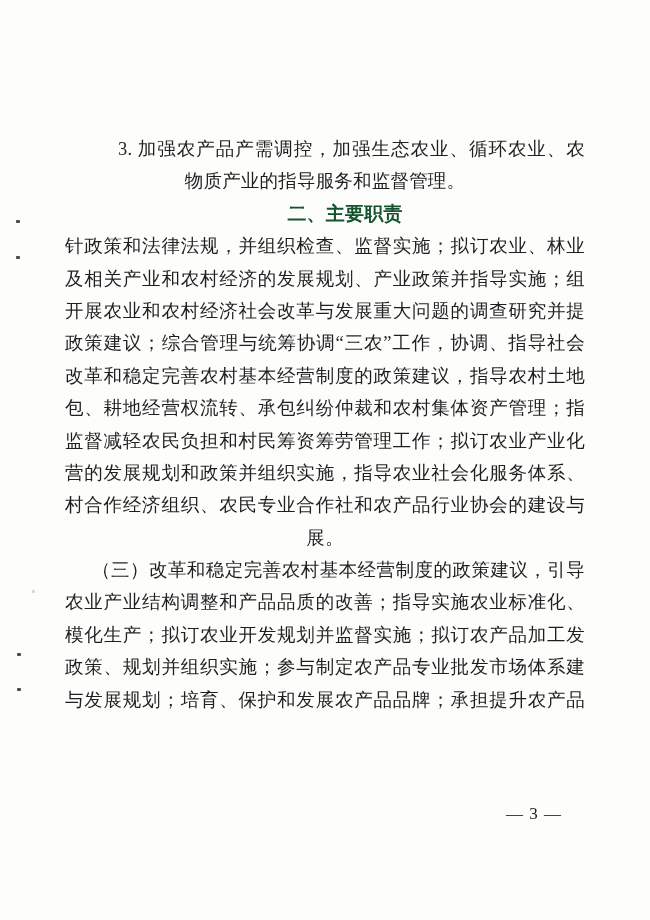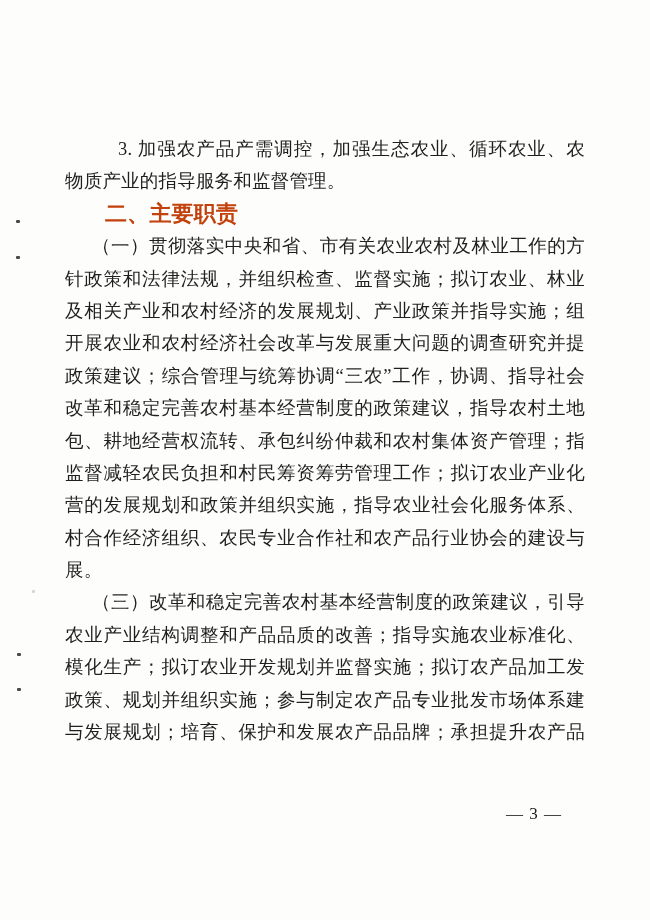--- a/index.html
+++ b/index.html
@@ -21,32 +21,32 @@
     left: 65px;
     top: 133px;
     width: 520px;
   }
   .line {
     height: 32.4px;
     line-height: 32.4px;
     font-size: 18.5px;
     letter-spacing: 0.2px;
     overflow: hidden;
-    text-align: left;
+    text-align: center;
     white-space: normal;
   }
   .line.just {
     text-align: justify;
     text-align-last: justify;
   }
   .line.heading {
     font-family: "Liberation Sans", sans-serif;
     font-weight: 700;
-    font-size: 22px;
-    color: #c2410c;
+    font-size: 19px;
+    color: #14532d;
   }
   .ind-none    { padding-left: 0; }
   .ind-num     { padding-left: 53px; }
   .ind-paren   { padding-left: 27px; }
   .ind-heading { padding-left: 40px; }
   .page-number {
     position: absolute;
     top: 804px;
     left: 506px;
     font-family: "Liberation Serif", serif;
@@ -75,21 +75,20 @@
   <div class="dot d1"></div>
   <div class="dot d2"></div>
   <div class="dot d3"></div>
   <div class="dot d4"></div>
   <div class="dot faint"></div>
 
   <div class="text-block" id="text-block">
       <div class="line ind-num just">3. 加强农产品产需调控，加强生态农业、循环农业、农业生</div>
       <div class="line ind-none">物质产业的指导服务和监督管理。</div>
       <div class="line heading ind-heading">二、主要职责</div>
-      <div class="line ind-paren just">（一）贯彻落实中央和省、市有关农业农村及林业工作的方</div>
       <div class="line ind-none just">针政策和法律法规，并组织检查、监督实施；拟订农业、林业以</div>
       <div class="line ind-none just">及相关产业和农村经济的发展规划、产业政策并指导实施；组织</div>
       <div class="line ind-none just">开展农业和农村经济社会改革与发展重大问题的调查研究并提出</div>
       <div class="line ind-none just">政策建议；综合管理与统筹协调“三农”工作，协调、指导社会</div>
       <div class="line ind-none just">改革和稳定完善农村基本经营制度的政策建议，指导农村土地承</div>
       <div class="line ind-none just">包、耕地经营权流转、承包纠纷仲裁和农村集体资产管理；指导、</div>
       <div class="line ind-none just">监督减轻农民负担和村民筹资筹劳管理工作；拟订农业产业化经</div>
       <div class="line ind-none just">营的发展规划和政策并组织实施，指导农业社会化服务体系、农</div>
       <div class="line ind-none just">村合作经济组织、农民专业合作社和农产品行业协会的建设与发</div>
       <div class="line ind-none">展。</div>

